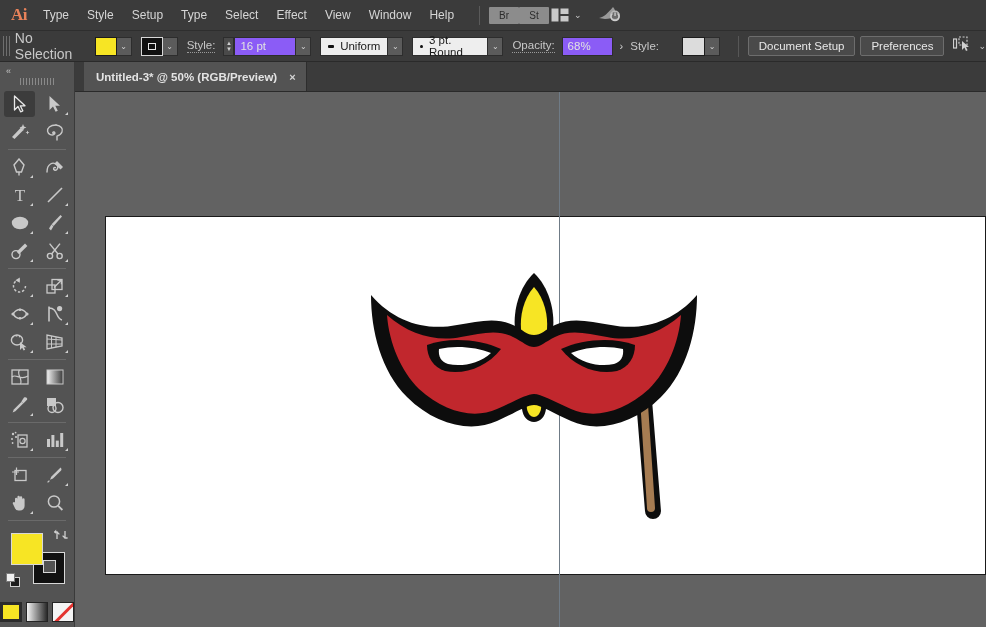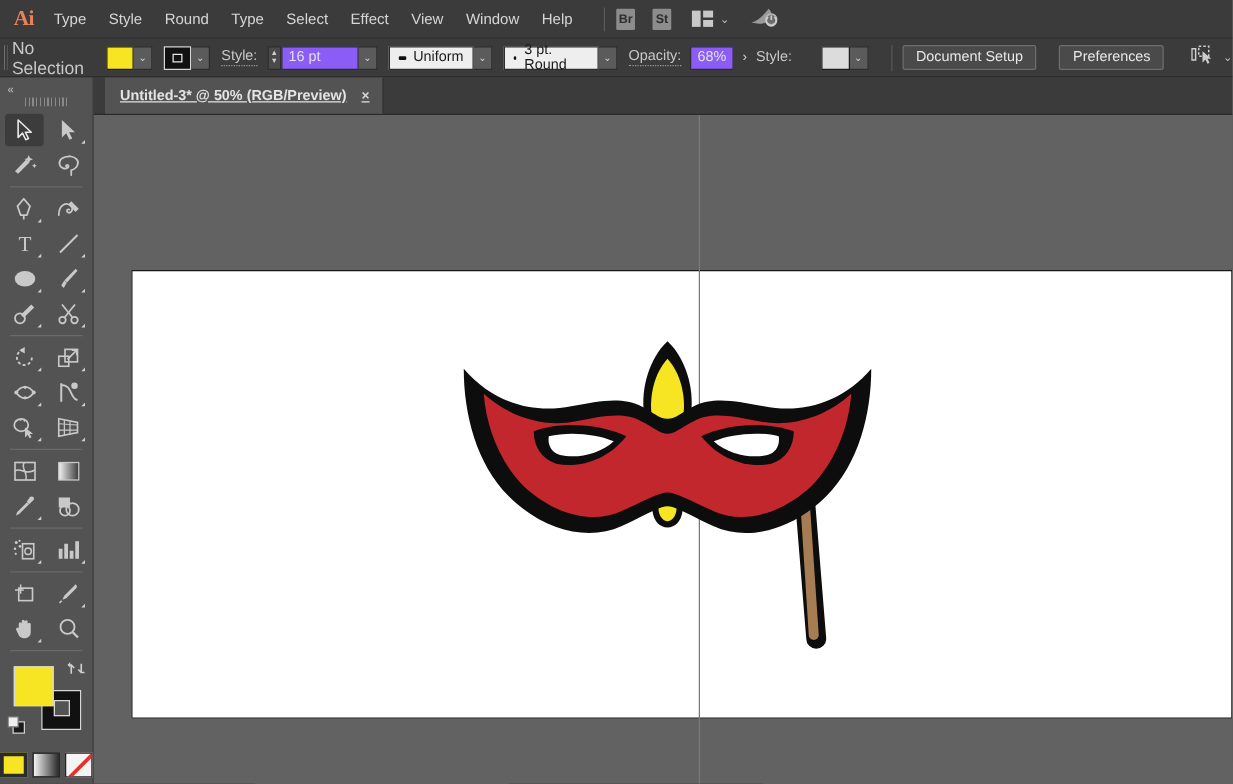--- a/index.html
+++ b/index.html
@@ -37,25 +37,25 @@
   .menu-item {
     color: #d6d6d6; font-size: 12px;
     padding: 4px 9px; cursor: default;
     white-space: nowrap;
   }
   .mb-sep {
     width: 1px; height: 19px; background: #5a5a5a;
     margin: 0 9px 0 16px;
   }
   .appbtn {
-    width: 15px; height: 17px;
+    width: 30px; height: 17px;
     background: #8c8c8c; color: #2c2c2c;
-    font-size: 10px; font-weight: bold;
+    font-size: 10px; font-weight: normal;
     display: flex; align-items: center; justify-content: center;
-    border-radius: 1px; margin-right: 14px;
+    border-radius: 1px; 
     font-family: "Liberation Sans", sans-serif;
   }
   .arrange-ic { display: flex; align-items: center; gap: 1px; margin-left: 2px; }
   .chev { color: #c9c9c9; font-size: 9px; margin-left: 5px; }
   .rocket { margin-left: 16px; }
 
   
   .controlbar {
     position: absolute; top: 31px; left: 0;
     width: 986px; height: 31px;
@@ -115,40 +115,39 @@
     padding: 0 7px;
   }
   .uniform-line { width: 62px; height: 3px; background: #111; border-radius: 1px; }
   .dot3 { width: 3px; height: 3px; border-radius: 50%; background: #111; }
   .chevr { color: #d2d2d2; font-size: 11px; margin: 0 7px; }
   .btn {
     height: 20px; background: #4a4a4a;
     border: 1px solid #6d6d6d; border-radius: 2px;
     color: #e7e7e7; font-size: 11.5px;
     display: flex; align-items: center; padding: 0 10px;
-    margin-right: 18px; white-space: nowrap;
+    margin-right: 5px; white-space: nowrap;
   }
   .cb-div { width: 1px; height: 21px; background: #575757; margin: 0 9px; }
 
   
   .tabbar {
     position: absolute; top: 62px; left: 75px;
     width: 911px; height: 30px;
     background: #3b3b3b;
     display: flex; align-items: flex-end;
     border-bottom: 1px solid #2a2a2a;
   }
   .doctab {
     height: 29px; background: #535353;
     display: flex; align-items: center;
     padding: 0 10px 0 12px; gap: 12px;
     border-right: 1px solid #2d2d2d;
     color: #e4e4e4; font-size: 11.5px; font-weight: bold;
     margin-left: 9px;
-    text-decoration: underline;
   }
   .tab-x { color: #d5d5d5; font-size: 11px; font-weight: bold; }
 
   
   .toolbar {
     position: absolute; top: 62px; left: 0;
     width: 75px; height: 565px;
     background: #535353;
     border-right: 1px solid #3a3a3a;
   }
@@ -232,21 +231,21 @@
 </style>
 </head>
 <body>
 
 <div class="app">
 
   <div class="menubar">
     <div class="ai-logo">Ai</div>
     <div class="menu-item">Type</div>
     <div class="menu-item">Style</div>
-    <div class="menu-item">Round</div>
+    <div class="menu-item">Setup</div>
     <div class="menu-item">Type</div>
     <div class="menu-item">Select</div>
     <div class="menu-item">Effect</div>
     <div class="menu-item">View</div>
     <div class="menu-item">Window</div>
     <div class="menu-item">Help</div>
     <div class="mb-sep"></div>
     <div class="appbtn">Br</div>
     <div class="appbtn">St</div>
     <div class="arrange-ic">

